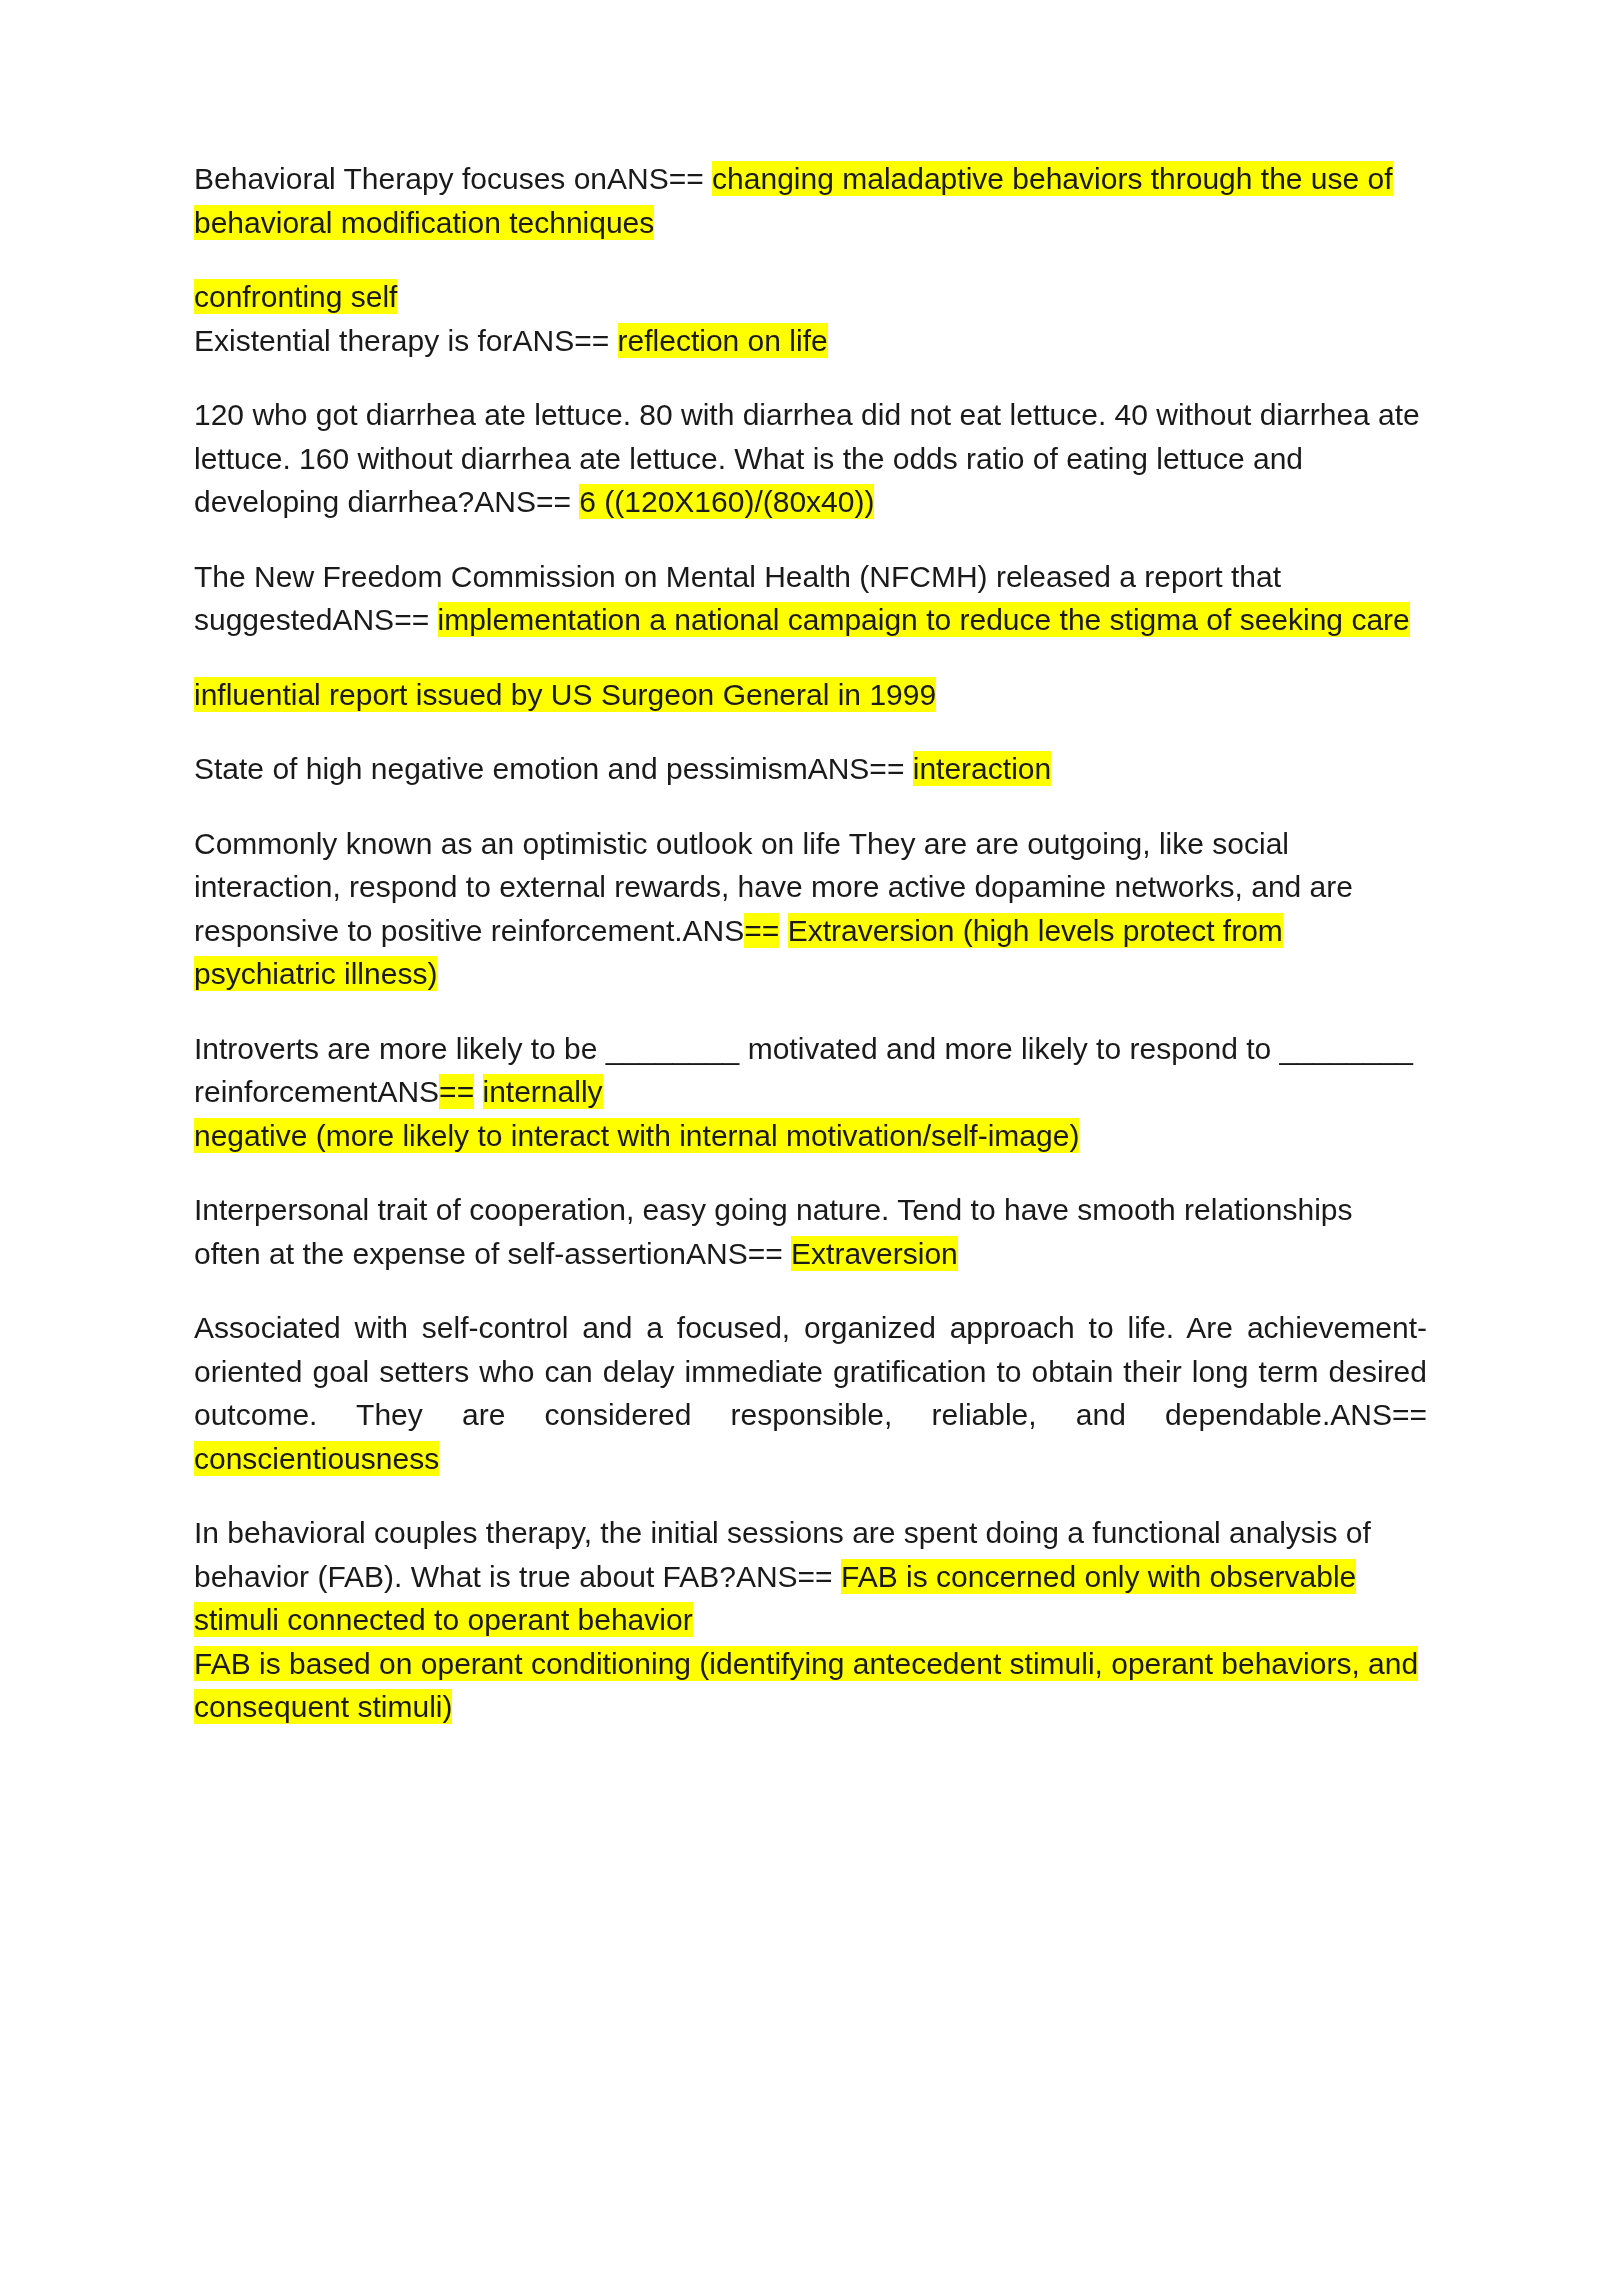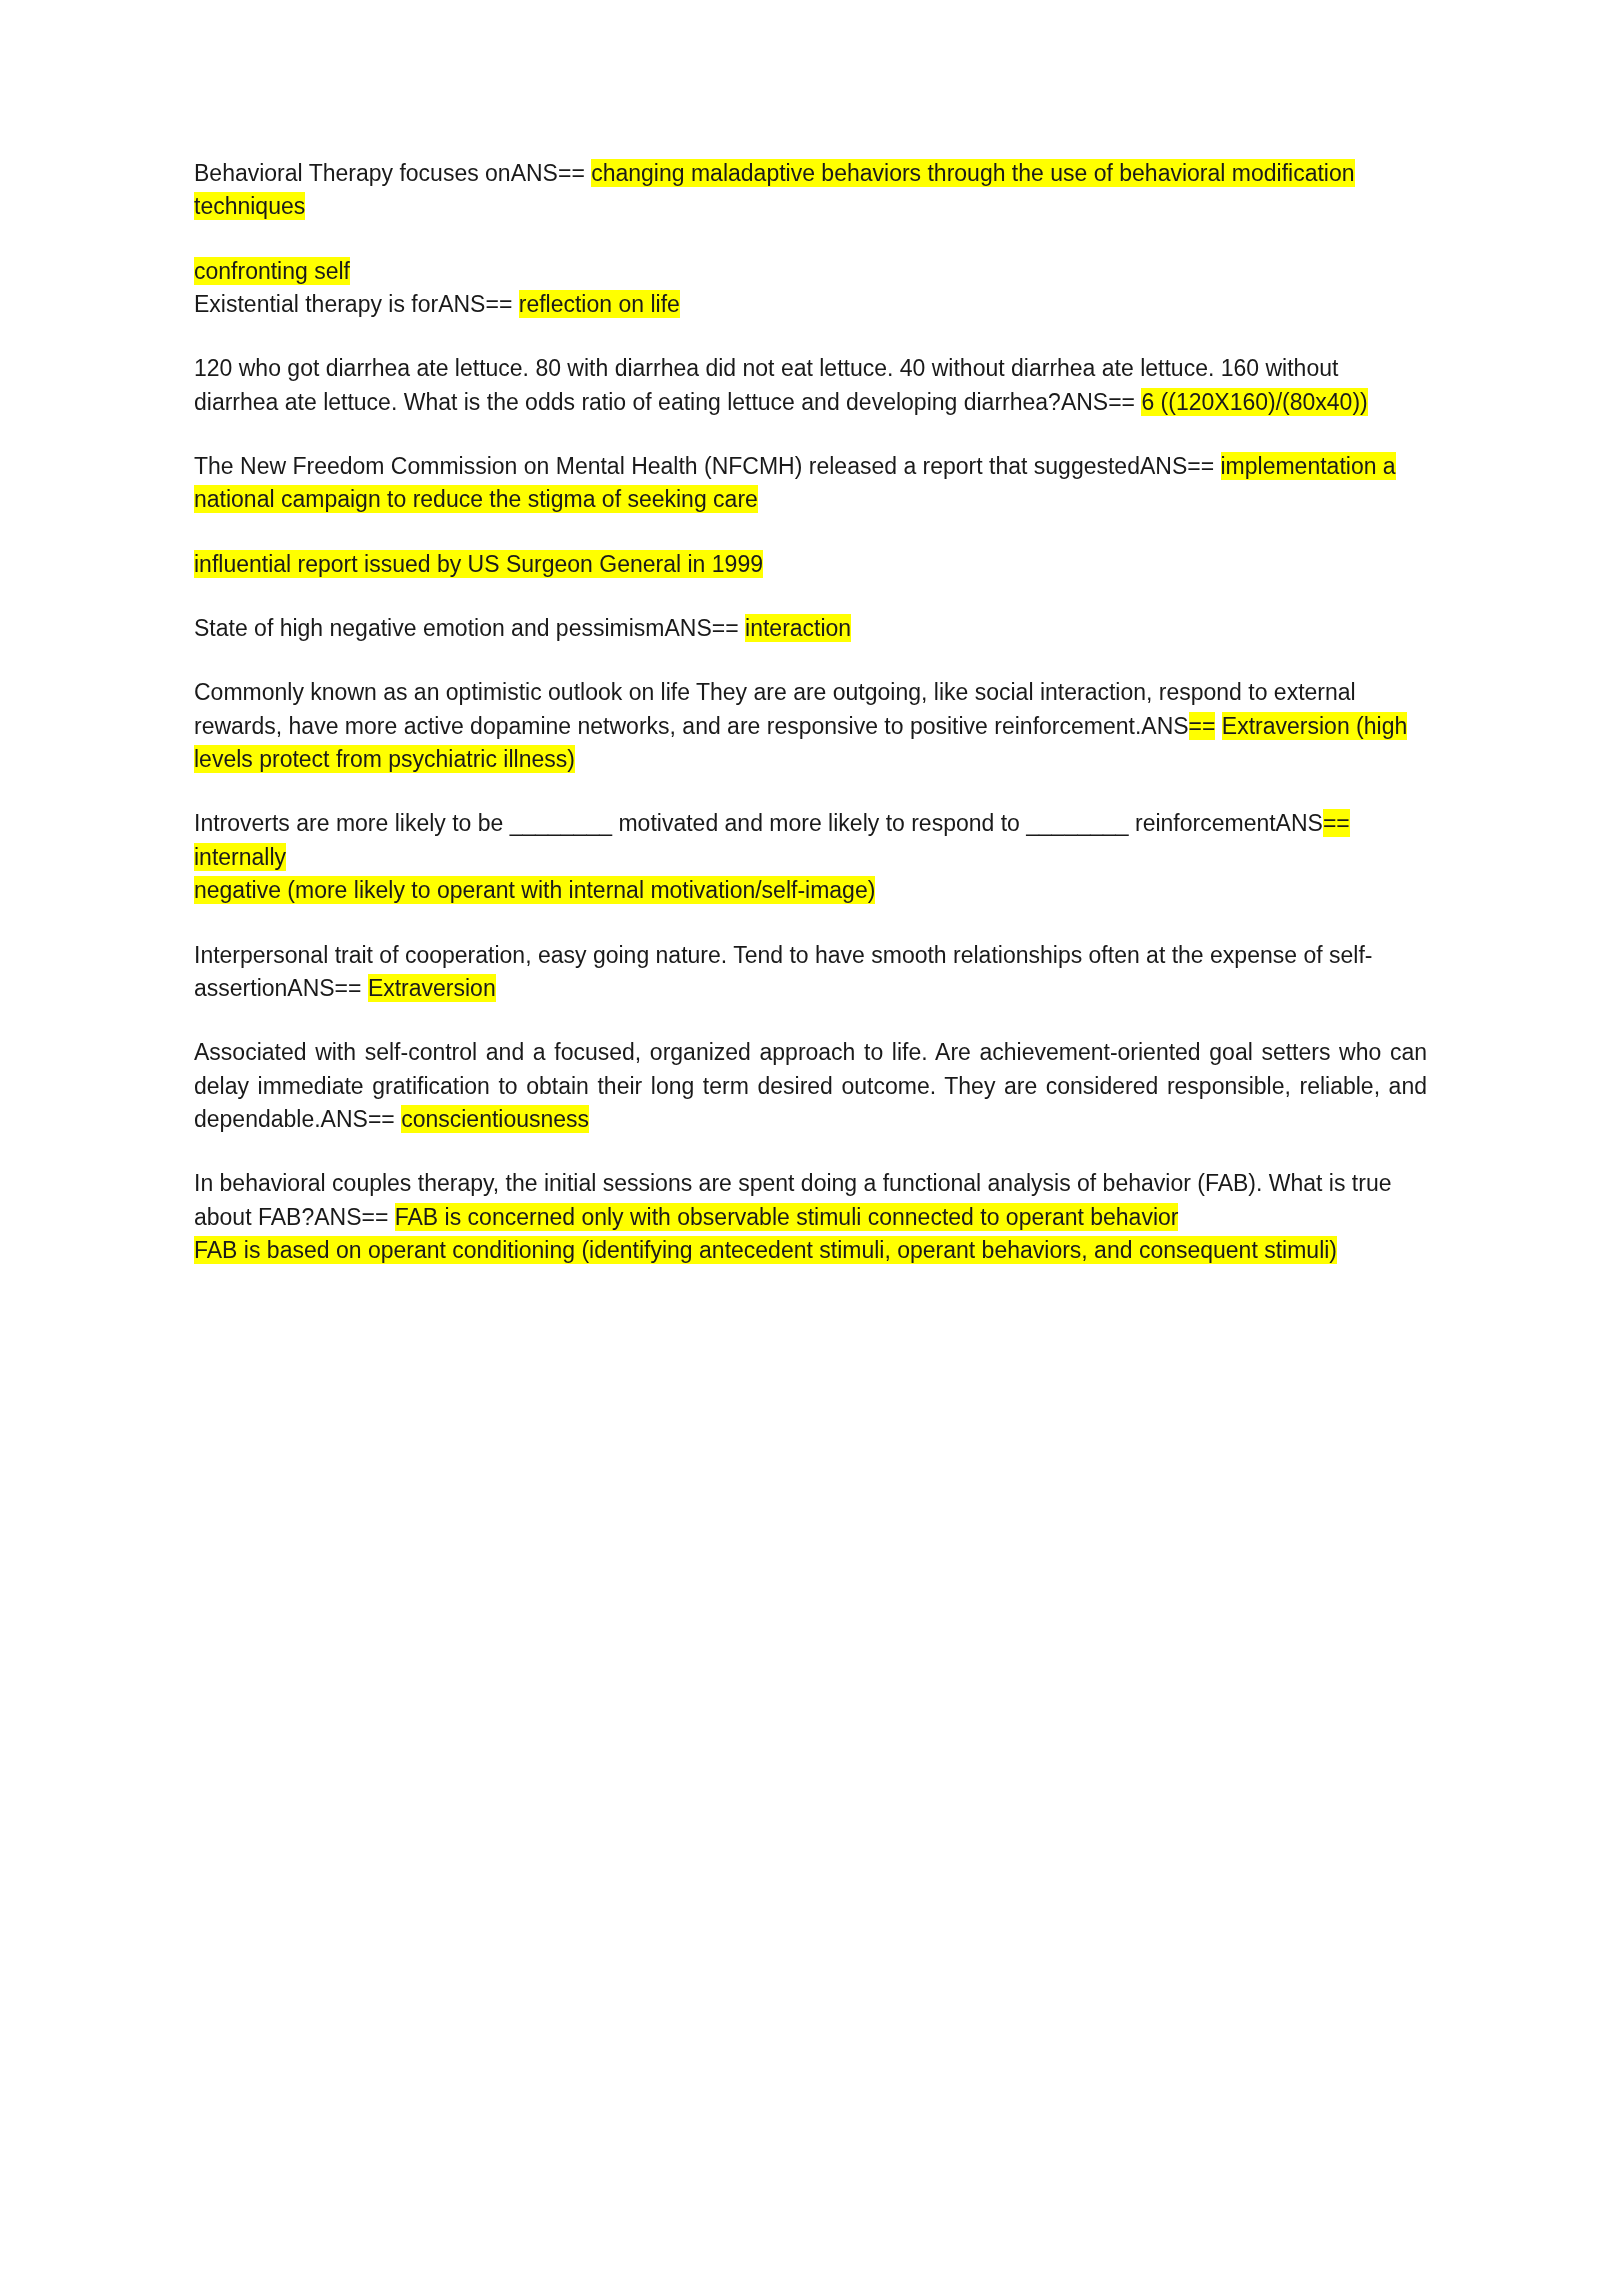--- a/index.html
+++ b/index.html
@@ -13,21 +13,21 @@
   }
   .page {
     width: 1621px;
     height: 2293px;
     background: #ffffff;
     position: relative;
     box-sizing: border-box;
     padding: 157px 194px 0 194px;
   }
   .doc-body {
-    font-size: 23px;
+    font-size: 30px;
     line-height: 1.45;
     color: #1a1a1a;
   }
   .qa-block {
     margin: 0 0 31px 0;
   }
   .qa-block.justify p {
     text-align: justify;
   }
   .qa-block p {
@@ -73,21 +73,21 @@
     <div class="qa-block">
       <p><span class="plain">State of high negative emotion and pessimismANS==</span> <span class="hl">interaction</span></p>
     </div>
 
     <div class="qa-block">
       <p><span class="plain">Commonly known as an optimistic outlook on life They are are outgoing, like social interaction, respond to external rewards, have more active dopamine networks, and are responsive to positive reinforcement.ANS</span><span class="hl">==</span> <span class="hl">Extraversion (high levels protect from psychiatric illness)</span></p>
     </div>
 
     <div class="qa-block">
       <p><span class="plain">Introverts are more likely to be ________ motivated and more likely to respond to ________ reinforcementANS</span><span class="hl">==</span> <span class="hl">internally</span></p>
-      <p><span class="hl">negative (more likely to operant with internal motivation/self-image)</span></p>
+      <p><span class="hl">negative (more likely to interact with internal motivation/self-image)</span></p>
     </div>
 
     <div class="qa-block">
       <p><span class="plain">Interpersonal trait of cooperation, easy going nature. Tend to have smooth relationships often at the expense of self-assertionANS==</span> <span class="hl">Extraversion</span></p>
     </div>
 
     <div class="qa-block justify">
       <p><span class="plain">Associated with self-control and a focused, organized approach to life. Are achievement-oriented goal setters who can delay immediate gratification to obtain their long term desired outcome. They are considered responsible, reliable, and dependable.ANS==</span> <span class="hl">conscientiousness</span></p>
     </div>
 

